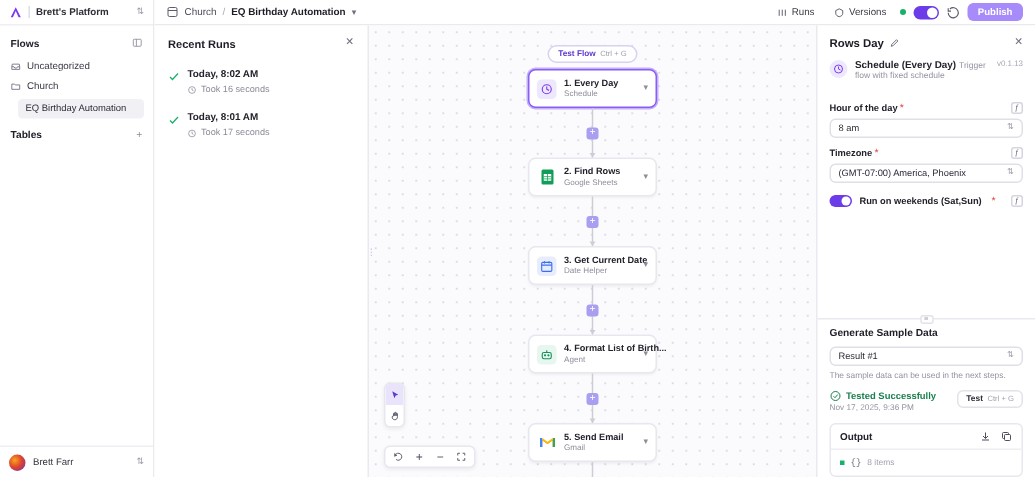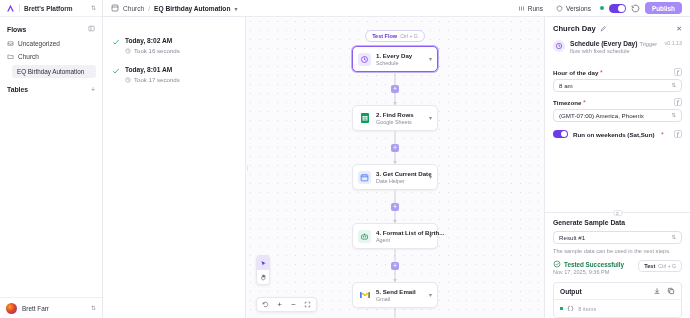--- a/index.html
+++ b/index.html
@@ -400,20 +400,24 @@
         <svg viewBox="0 0 24 24" width="9" height="9" fill="none" stroke="#5b5b6b" stroke-width="2">
             <path d="M3 12a9 9 0 1 0 3-6.7"></path>
             <polyline points="3,4 3,9 8,9"></polyline>
           </svg>
       </span>
 
       <button class="publish-btn">Publish</button>
     </div>
 
     <div class="runs-panel">
+      <div class="runs-head">
+        <span class="runs-title">Recent Runs</span>
+        <span class="runs-close">✕</span>
+      </div>
 
       <div class="run-row">
         <span class="run-check">
           <svg viewBox="0 0 24 24" width="8" height="8" fill="none" stroke="#17b26a" stroke-width="2.5">
               <polyline points="4,13 9,18 20,6"></polyline>
             </svg>
         </span>
         <span>
           <span class="run-when">Today, 8:02 AM</span>
           <span class="run-dur">
@@ -598,21 +602,21 @@
               <polyline points="15,4 20,4 20,9"></polyline>
               <polyline points="20,15 20,20 15,20"></polyline>
               <polyline points="9,20 4,20 4,15"></polyline>
             </svg>
         </div>
       </div>
     </div>
 
     <aside class="rpanel">
       <div class="rp-head">
-        <span class="rp-title">Church Day</span>
+        <span class="rp-title">Rows Day</span>
         <span class="pencil-ico">
           <svg viewBox="0 0 24 24" width="7" height="7" fill="none" stroke="#5b5b6b" stroke-width="2">
               <path d="M4 20l4-1 11-11-3-3L5 16z"></path>
             </svg>
         </span>
         <span class="rp-close">✕</span>
       </div>
 
       <div class="rp-piece">
         <span class="piece-ico">

